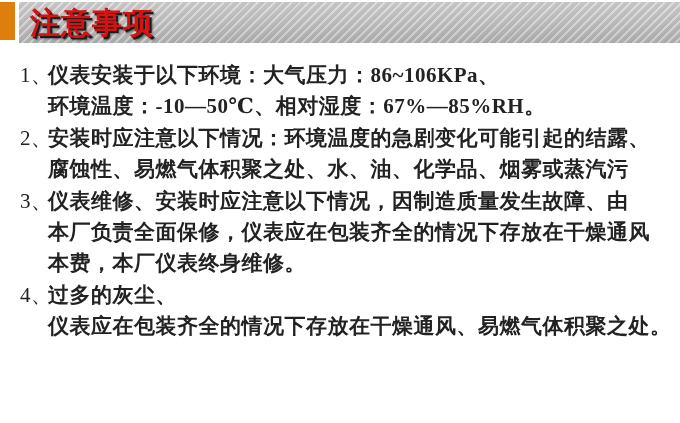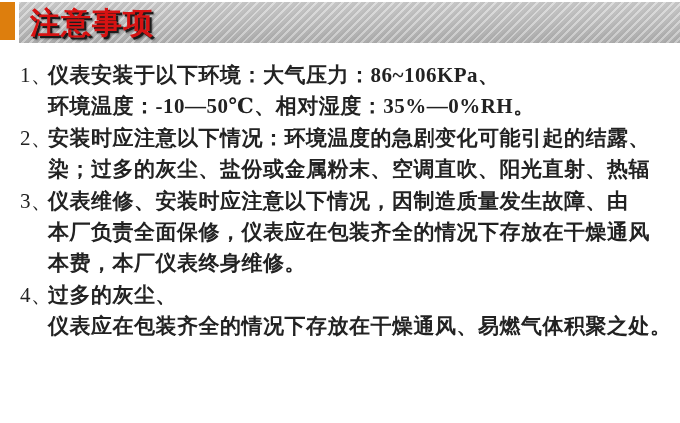--- a/index.html
+++ b/index.html
@@ -59,27 +59,27 @@
 
   <div class="banner">
     <span class="page-title" style="color: rgb(215, 18, 18); text-align: center;">注意事项</span>
   </div>
 
   <div class="content" style="color: rgb(34, 34, 34);">
 
     <div class="note-item">
       <span class="note-num">1、</span>
       <div class="note-line">仪表安装于以下环境：大气压力：86~106KPa、</div>
-      <div class="note-line">环境温度：-10—50℃、相对湿度：35%—0%RH。</div>
+      <div class="note-line">环境温度：-10—50℃、相对湿度：67%—85%RH。</div>
     </div>
 
     <div class="note-item">
       <span class="note-num">2、</span>
       <div class="note-line">安装时应注意以下情况：环境温度的急剧变化可能引起的结露、</div>
-      <div class="note-line">染；过多的灰尘、盐份或金属粉末、空调直吹、阳光直射、热辐</div>
+      <div class="note-line">腐蚀性、易燃气体积聚之处、水、油、化学品、烟雾或蒸汽污</div>
     </div>
 
     <div class="note-item">
       <span class="note-num">3、</span>
       <div class="note-line">仪表维修、安装时应注意以下情况，因制造质量发生故障、由</div>
       <div class="note-line">本厂负责全面保修，仪表应在包装齐全的情况下存放在干燥通风</div>
       <div class="note-line">本费，本厂仪表终身维修。</div>
     </div>
 
     <div class="note-item">

